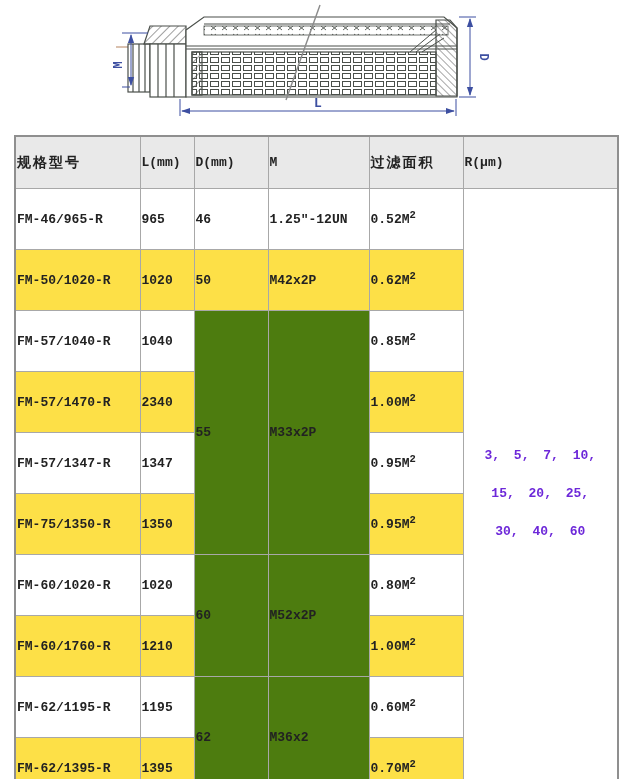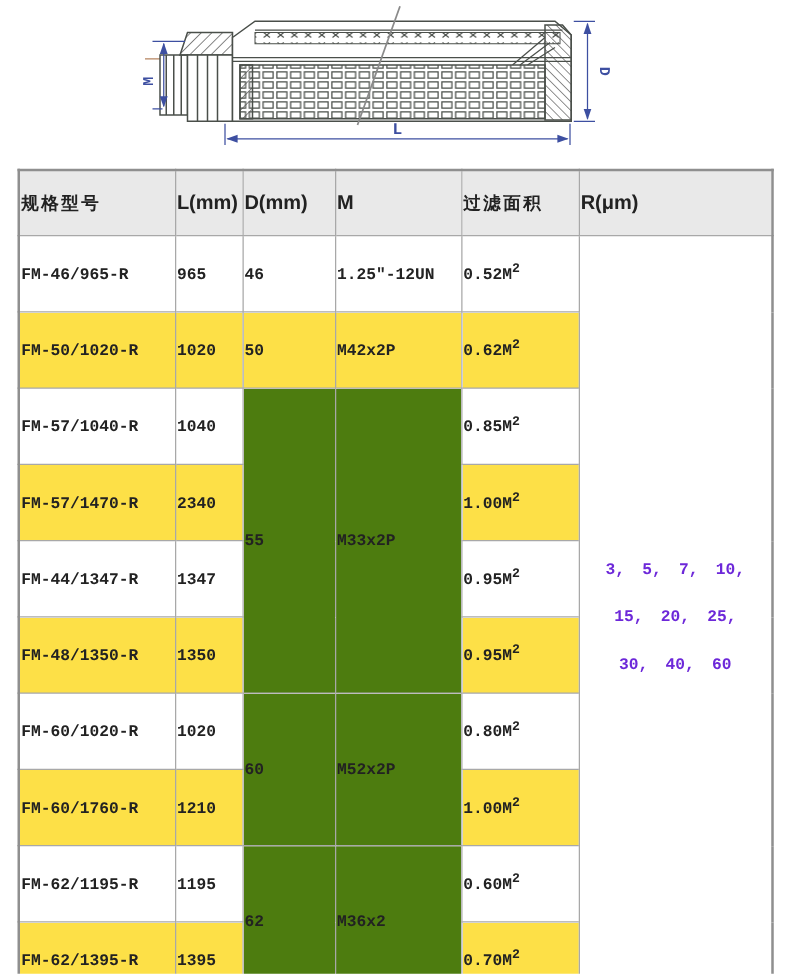--- a/index.html
+++ b/index.html
@@ -25,22 +25,22 @@
     color:#222222; overflow:hidden;
   }
   .spec thead th {
     height:49px; background:#e9e9e9; font-weight:bold;
   }
   th.cn {
     font-size:14px; letter-spacing:2px;
     font-family:"DejaVu Sans", sans-serif;
   }
   th.en {
-    font-size:16px;
-    font-family:Liberation Sans, sans-serif;
+    font-size:13px;
+    font-family:Liberation Mono, monospace;
   }
   .spec tbody td {
     height:58px; font-size:13px;
     font-family:"Liberation Mono", monospace;
     background:#ffffff;
     font-weight:bold;
   }
   .spec tbody tr.alt td { background:#fde047; }
   .spec tbody td.merged { background:#4d7c0f; }
   sup.sq {
@@ -181,26 +181,26 @@
       <td class="merged" rowspan="4">55</td>
       <td class="merged" rowspan="4">M33x2P</td>
       <td><span>0.85M</span><sup class="sq">2</sup></td>
     </tr>
     <tr class="alt">
       <td>FM-57/1470-R</td>
       <td>2340</td>
       <td><span>1.00M</span><sup class="sq">2</sup></td>
     </tr>
     <tr>
-      <td>FM-44/1347-R</td>
+      <td>FM-57/1347-R</td>
       <td>1347</td>
       <td><span>0.95M</span><sup class="sq">2</sup></td>
     </tr>
     <tr class="alt">
-      <td>FM-48/1350-R</td>
+      <td>FM-75/1350-R</td>
       <td>1350</td>
       <td><span>0.95M</span><sup class="sq">2</sup></td>
     </tr>
     <tr>
       <td>FM-60/1020-R</td>
       <td>1020</td>
       <td class="merged" rowspan="2">60</td>
       <td class="merged" rowspan="2">M52x2P</td>
       <td><span>0.80M</span><sup class="sq">2</sup></td>
     </tr>

